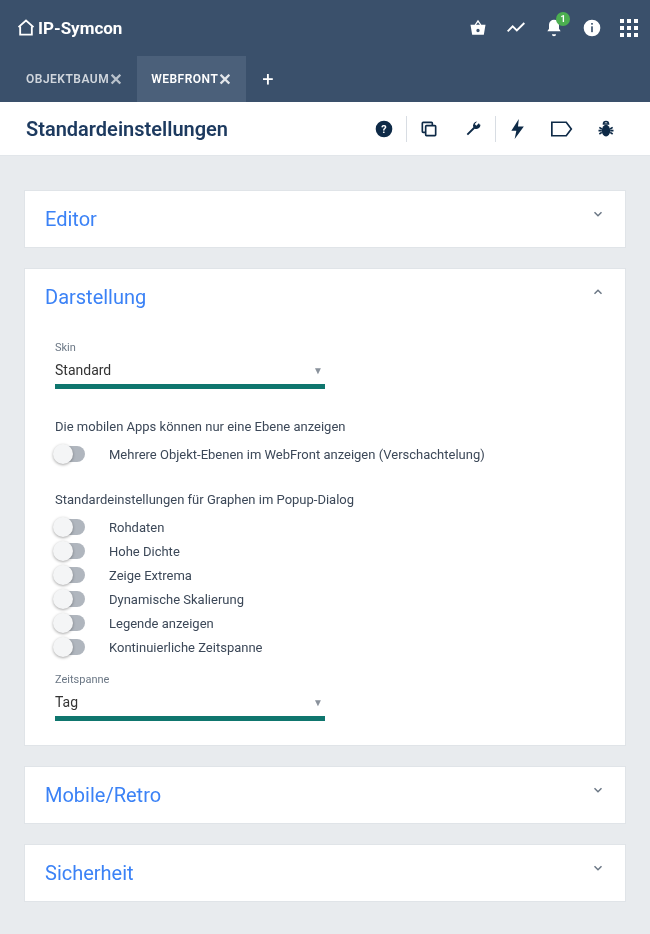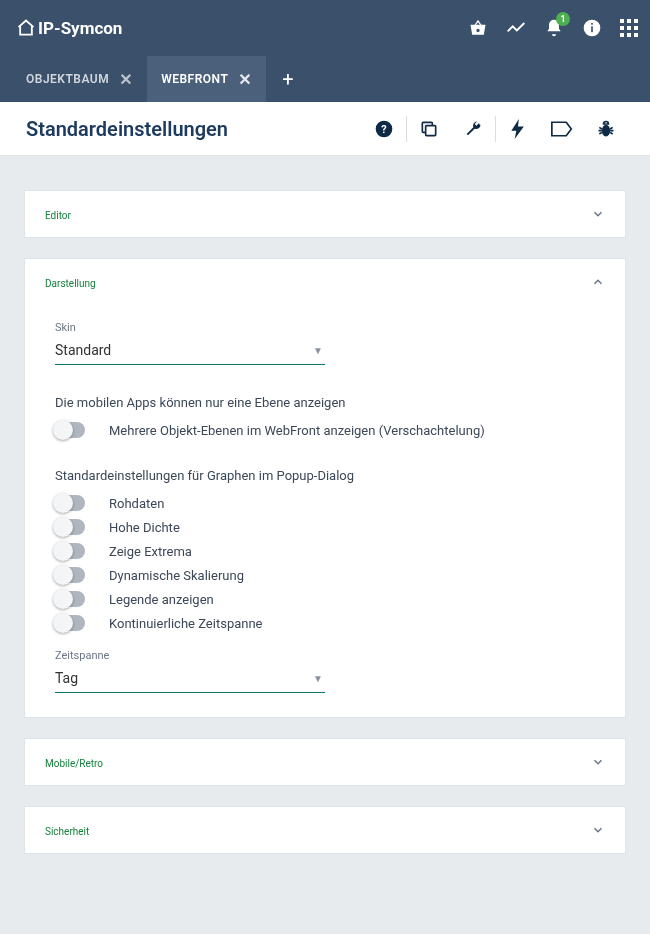--- a/index.html
+++ b/index.html
@@ -32,21 +32,21 @@
     border-radius: 50%; width: 14px; height: 14px;
     font-size: 9px; display:flex; align-items:center; justify-content:center;
     font-weight:700;
   }
   .tabbar {
     background: #3a506b;
     height: 46px;
     display:flex; align-items:stretch; padding-left:12px;
   }
   .tab {
-    display:flex; align-items:center; gap:10px;
+    display:flex; align-items:center; 
     padding: 0 14px;
     color: #d0d6dd; font-size: 12px; font-weight:600; letter-spacing:0.5px;
     cursor:pointer;
   }
   .tab.active { background: #4b607a; color:#fff; }
   .tab-close { font-size:16px; opacity:0.85; }
   .tab-plus { display:flex; align-items:center; padding:0 16px; color:#fff; font-size:20px; cursor:pointer; }
   .subhead {
     background:#fff; height:54px;
     display:flex; align-items:center; padding: 0 22px 0 26px;
@@ -64,29 +64,29 @@
     padding-top:34px;
     position:relative;
   }
   .panel-area::-webkit-scrollbar { width:8px; }
   .panel-area::-webkit-scrollbar-thumb { background:#c3c9d0; border-radius:4px; }
   .section {
     border:1px solid #e0e4e8; background:#fff;
     margin-bottom:20px;
   }
   .section-head {
-    display:flex; align-items:flex-end; padding:16px 20px;
-    font-size:10px; color:#15803d; cursor:pointer;
+    display:flex; align-items:flex-start; padding:16px 20px;
+    font-size:20px; color:#3b82f6; cursor:pointer;
   }
   .section-head .chev { margin-left:auto; color:#6b7785; }
   .section-body { padding: 6px 30px 24px 30px; }
   .field-label { font-size:11px; color:#6b7785; margin-top:10px; margin-bottom:4px; }
   .select {
     display:flex; align-items:center; justify-content:space-between;
-    border-bottom:1px solid #0f766e; padding: 4px 2px 6px 0;
+    border-bottom:5px solid #0f766e; padding: 4px 2px 6px 0;
     width:270px; font-size:14px; color:#333; cursor:pointer;
   }
   .select .tri { color:#8a929c; font-size:10px; }
   .hint { font-size:13px; color:#3c4858; margin-top:30px; margin-bottom:12px; }
   .toggle-row { display:flex; align-items:center; gap:24px; margin:8px 0; }
   .toggle {
     width:30px; height:16px; border-radius:10px; background:#b0b6be;
     position:relative; cursor:pointer; flex-shrink:0;
   }
   .toggle::after {

